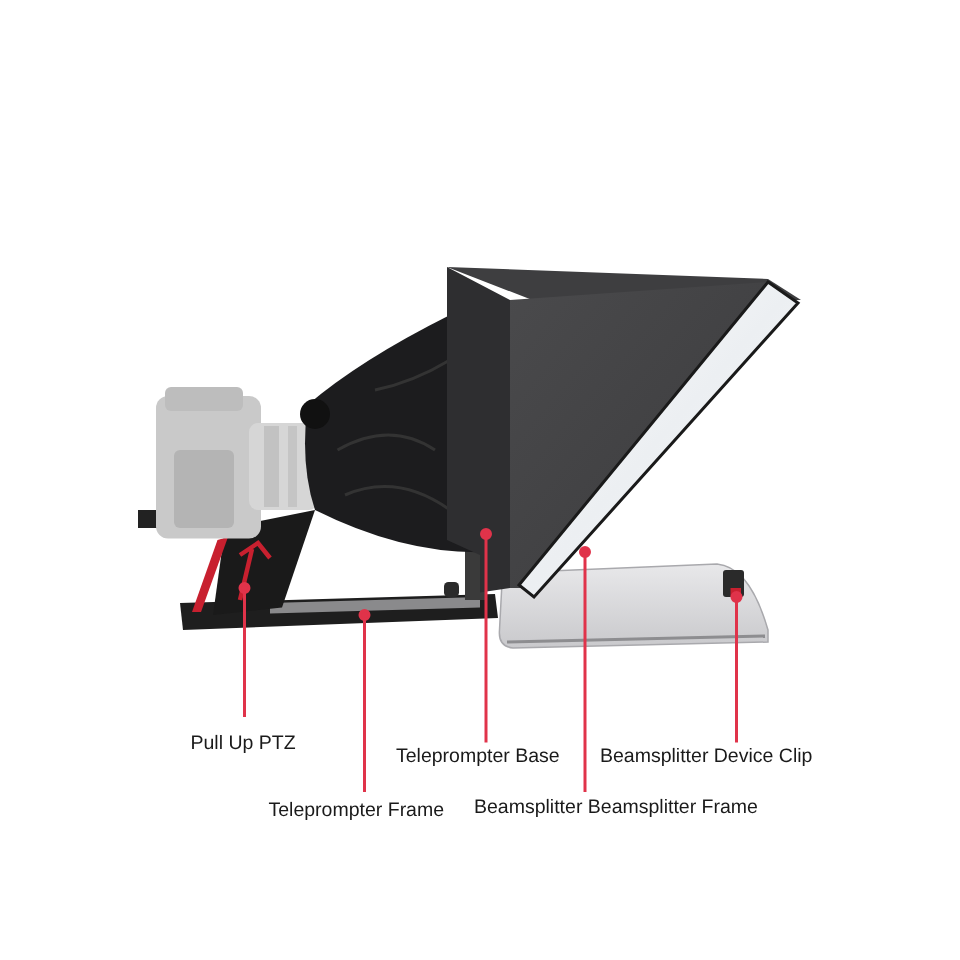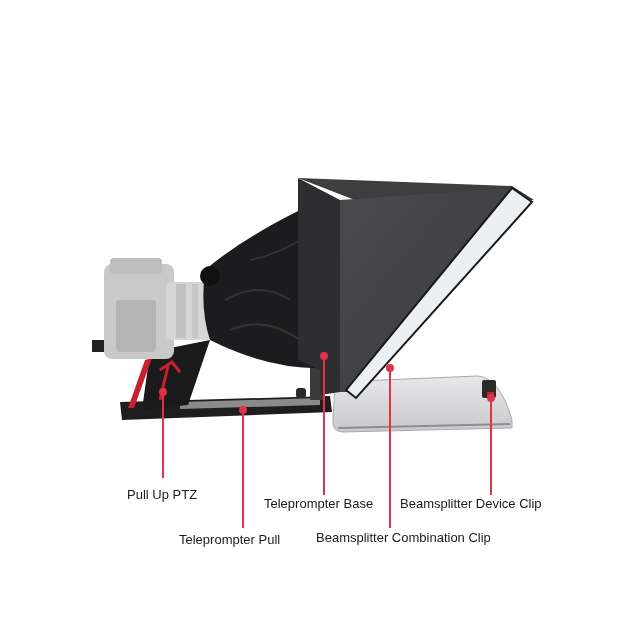--- a/index.html
+++ b/index.html
@@ -88,17 +88,17 @@
     <line x1="324" y1="356" x2="324" y2="495"></line>
         <circle cx="324" cy="356" r="3"></circle>
     <line x1="390" y1="368" x2="390" y2="528"></line>
         <circle cx="390" cy="368" r="3"></circle>
     <line x1="491" y1="398" x2="491" y2="495"></line>
         <circle cx="491" cy="398" r="3"></circle>
   </g>
 </svg>
 
 <div class="label" style="left:127px;top:488px;">Pull Up PTZ</div>
-<div class="label" style="left:179px;top:533px;">Teleprompter Pull</div>
+<div class="label" style="left:179px;top:533px;">Teleprompter Frame</div>
 <div class="label" style="left:264px;top:497px;">Teleprompter Base</div>
-<div class="label" style="left:316px;top:531px;">Beamsplitter Combination Clip</div>
+<div class="label" style="left:316px;top:531px;">Beamsplitter Beamsplitter Frame</div>
 <div class="label" style="left:400px;top:497px;">Beamsplitter Device Clip</div>
 </div>
 
 </body></html>

